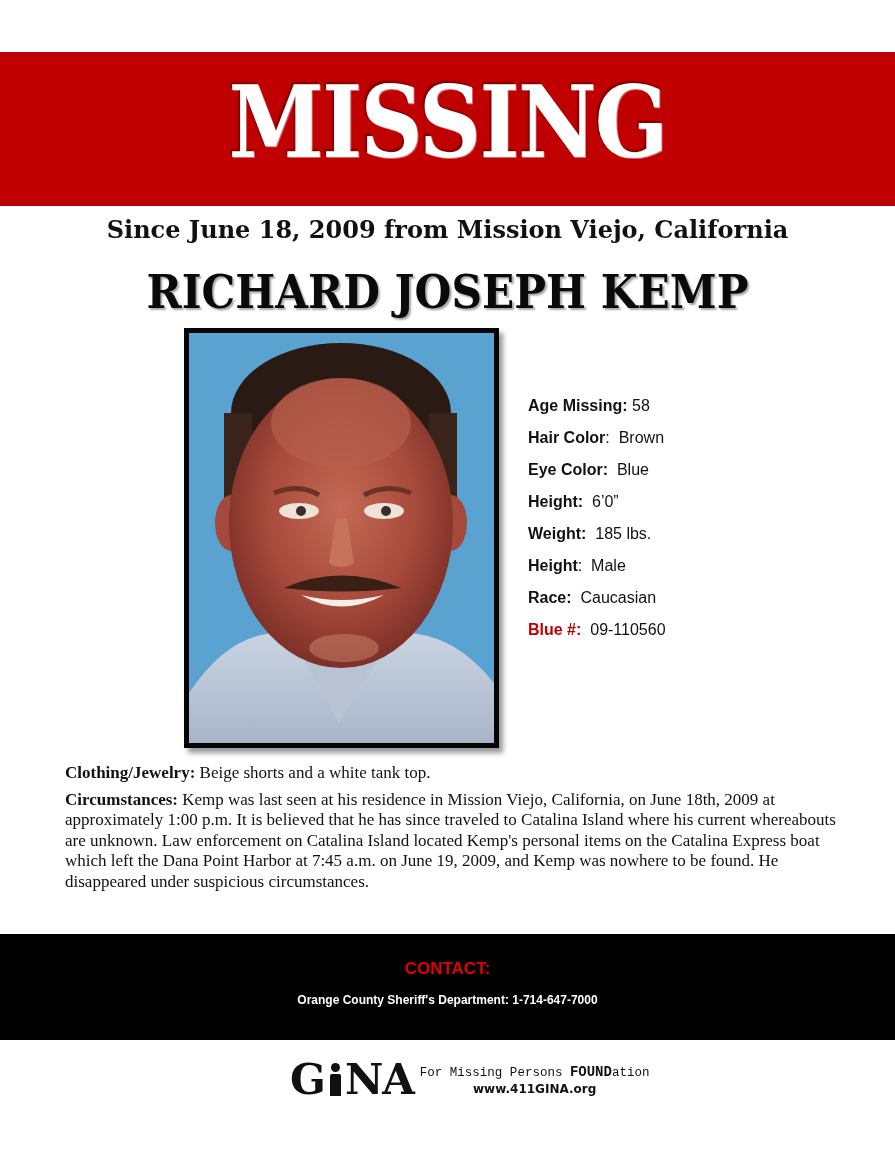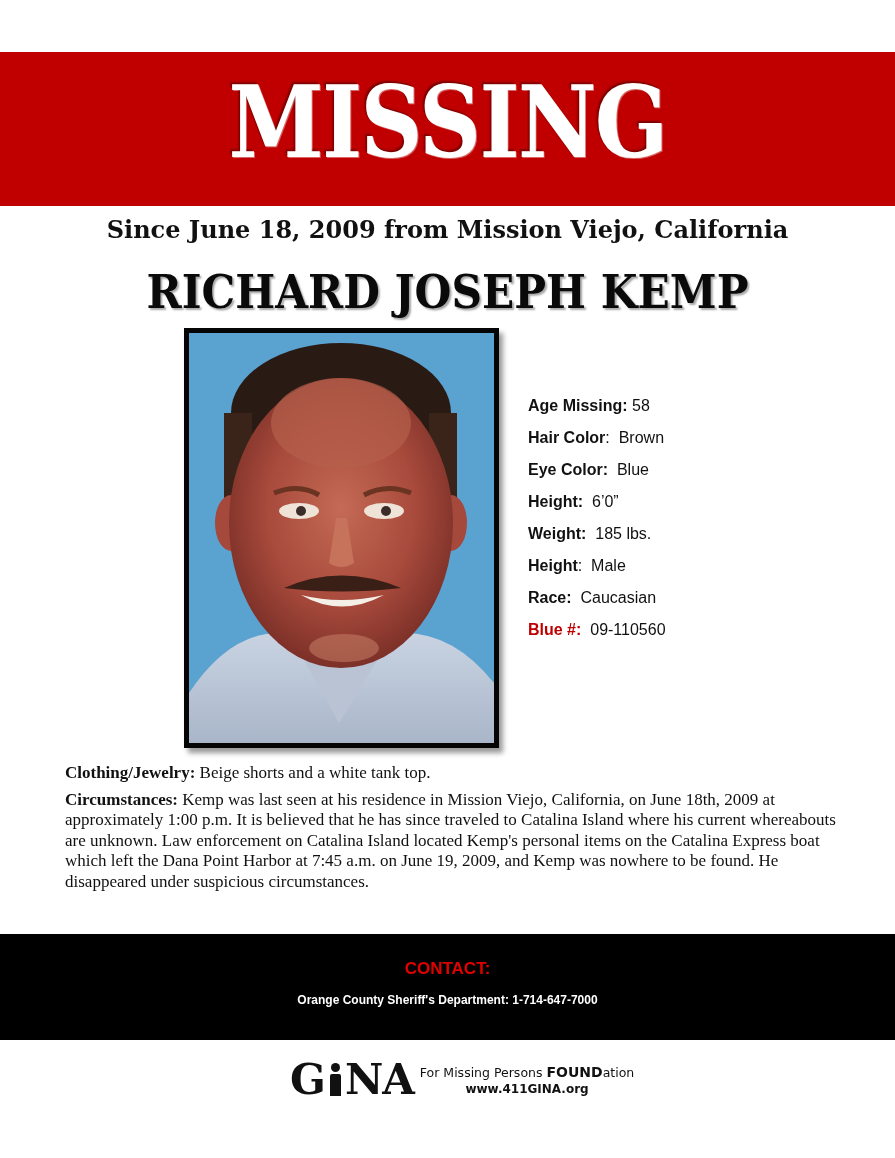--- a/index.html
+++ b/index.html
@@ -52,21 +52,21 @@
     position: absolute; left: 0; top: 988px; width: 895px; text-align: center;
     font-weight: bold; font-size: 12px; line-height: 24px; color: #ffffff;
   }
 
   .footer-logo { position: absolute; left: 290px; top: 1058px; height: 44px; display: flex; align-items: center; }
   .gina-mark { font-family: "DejaVu Serif", serif; font-weight: bold; font-size: 42px; line-height: 44px; color: #111; display: flex; align-items: flex-end; letter-spacing: -1px; }
   .gina-mark .person { display: inline-block; width: 14px; height: 34px; margin: 0 3px 5px 3px; position: relative; }
   .gina-mark .person .head { position: absolute; left: 3px; top: 0; width: 9px; height: 9px; border-radius: 50%; background: #111; }
   .gina-mark .person .body { position: absolute; left: 2px; top: 11px; width: 11px; height: 22px; background: #111; border-radius: 2px 2px 0 0; }
   .tagline { margin-left: 6px; text-align: center; font-family: "DejaVu Sans", sans-serif; color: #111; }
-  .tagline .line1 { font-size: 12.5px; line-height: 16px; }
+  .tagline .line1 { font-size: 12.5px; line-height: 16px; font-family: Liberation Mono, monospace; }
   .tagline .line1 b { font-size: 14px; }
   .tagline .line2 { font-size: 12px; font-weight: bold; line-height: 16px; text-align: center; }
 </style>
 </head>
 <body>
 
 <div class="red-band"></div>
 <div class="missing-title">MISSING</div>
 
 <div class="since-line">Since June 18, 2009 from Mission Viejo, California</div>

